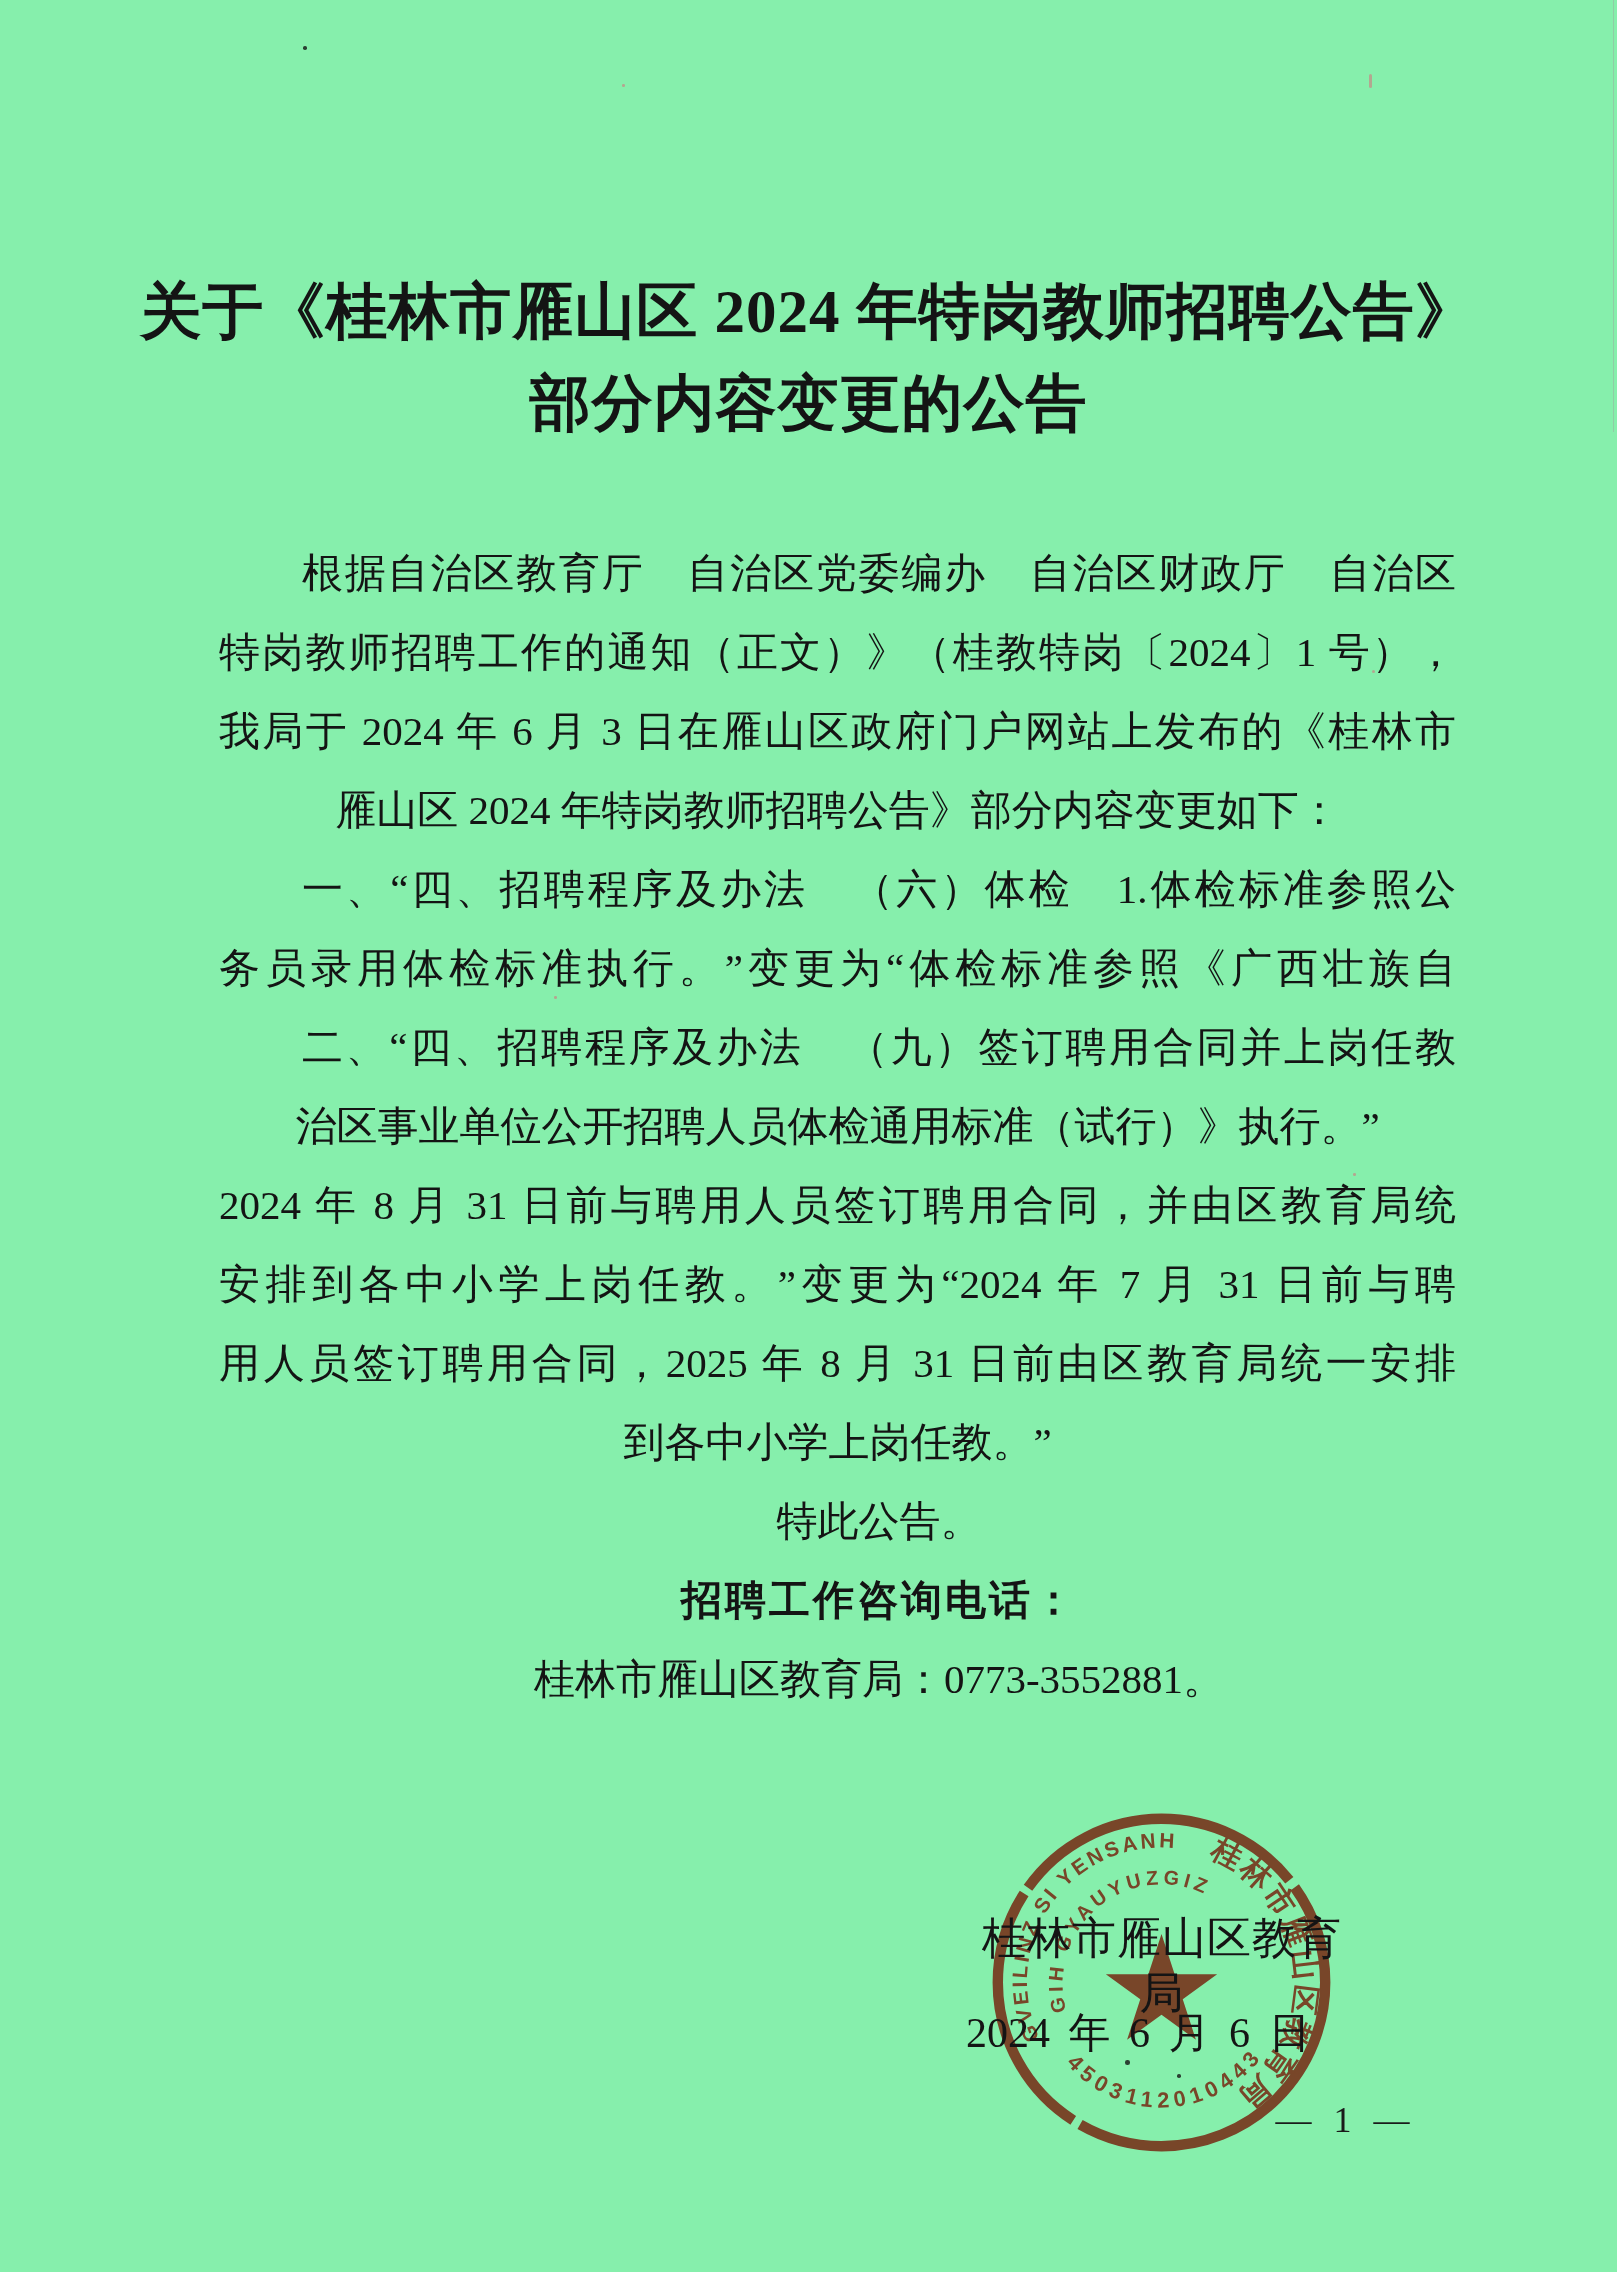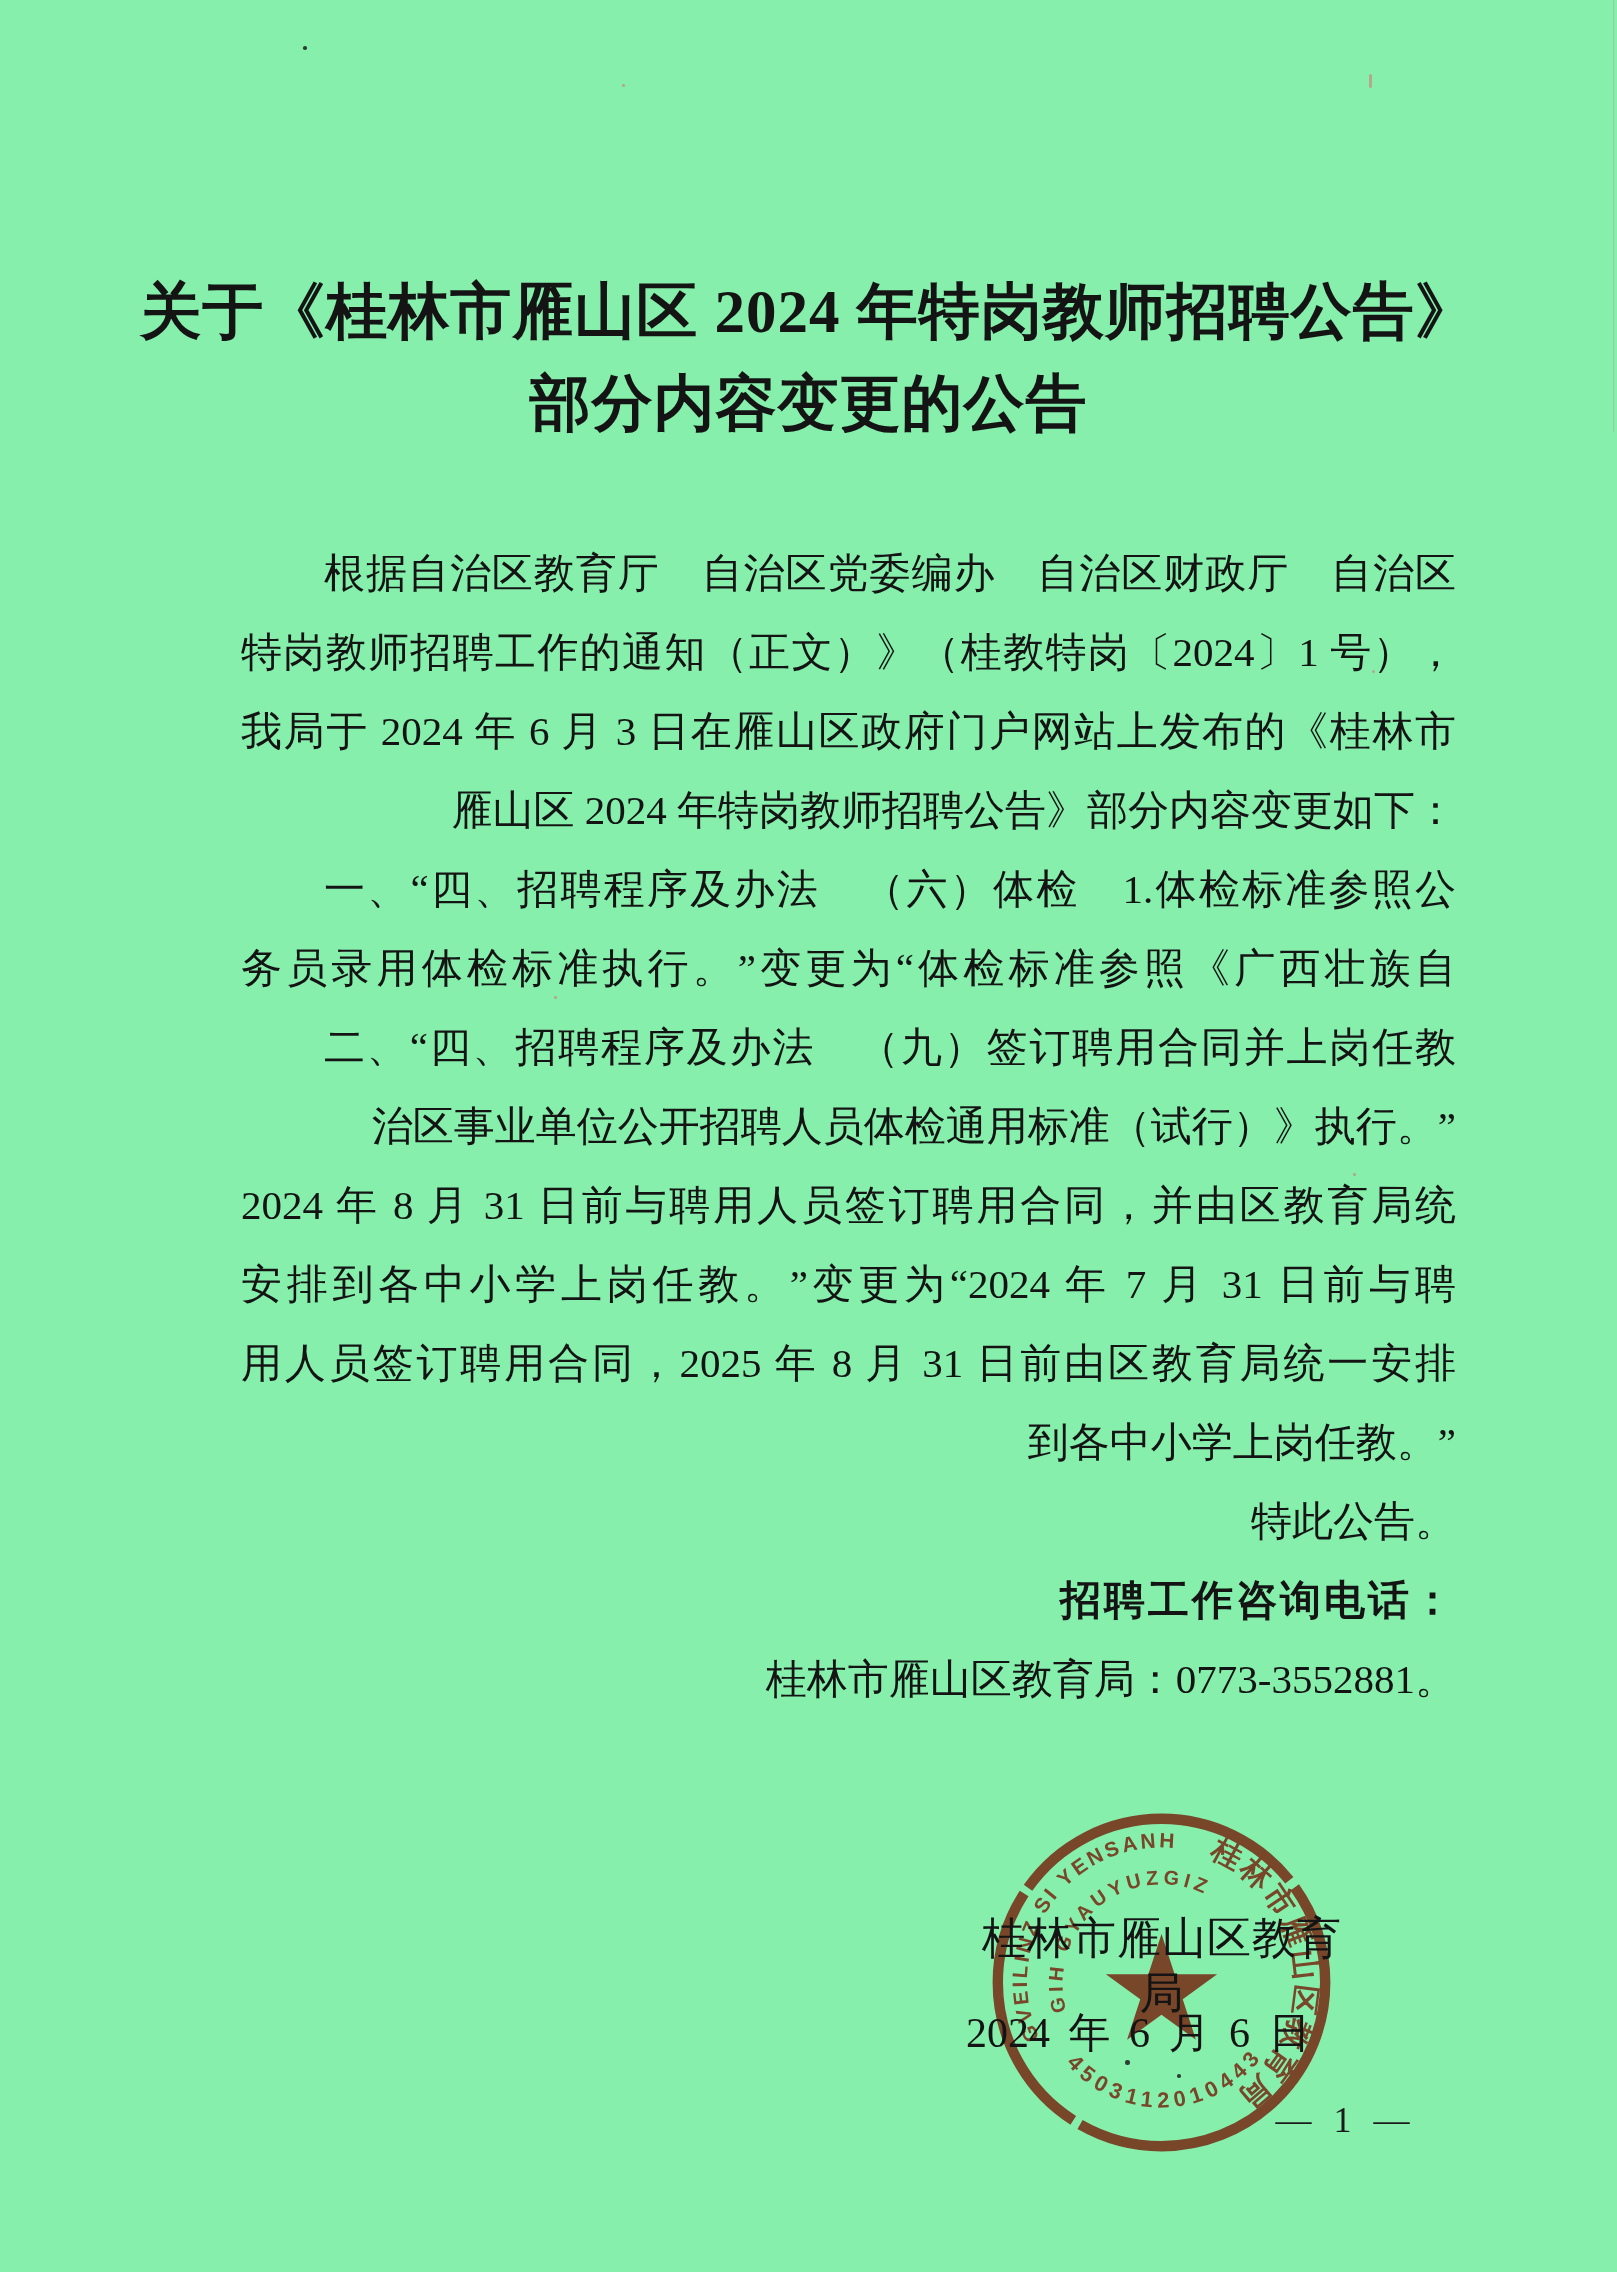--- a/index.html
+++ b/index.html
@@ -18,23 +18,23 @@
     font-weight:bold;
     letter-spacing:1px;
   }
   .body-text{
     position:absolute;top:534px;left:219px;width:1237px;
     font-size:41px;line-height:79px;
   }
   .line{
     height:79px;line-height:79px;
     white-space:nowrap;
-    text-align:right;
+    text-align:center;
   }
-  .line.j{ text-align:justify; text-align-last:justify;margin-left:22px; }
+  .line.j{ text-align:justify; text-align-last:justify; }
   .line.i{ text-indent:83px; }
   .line.b{ font-weight:bold; font-family:"Liberation Sans","DejaVu Sans",sans-serif; letter-spacing:3px;}
   .sig-name{
     position:absolute;top:1911px;left:966px;width:392px;
     font-size:44px;line-height:55px;text-align:center;
     letter-spacing:1px;
   }
   .sig-date{
     position:absolute;top:2006px;left:966px;width:392px;
     font-size:42px;line-height:55px;text-align:left;

